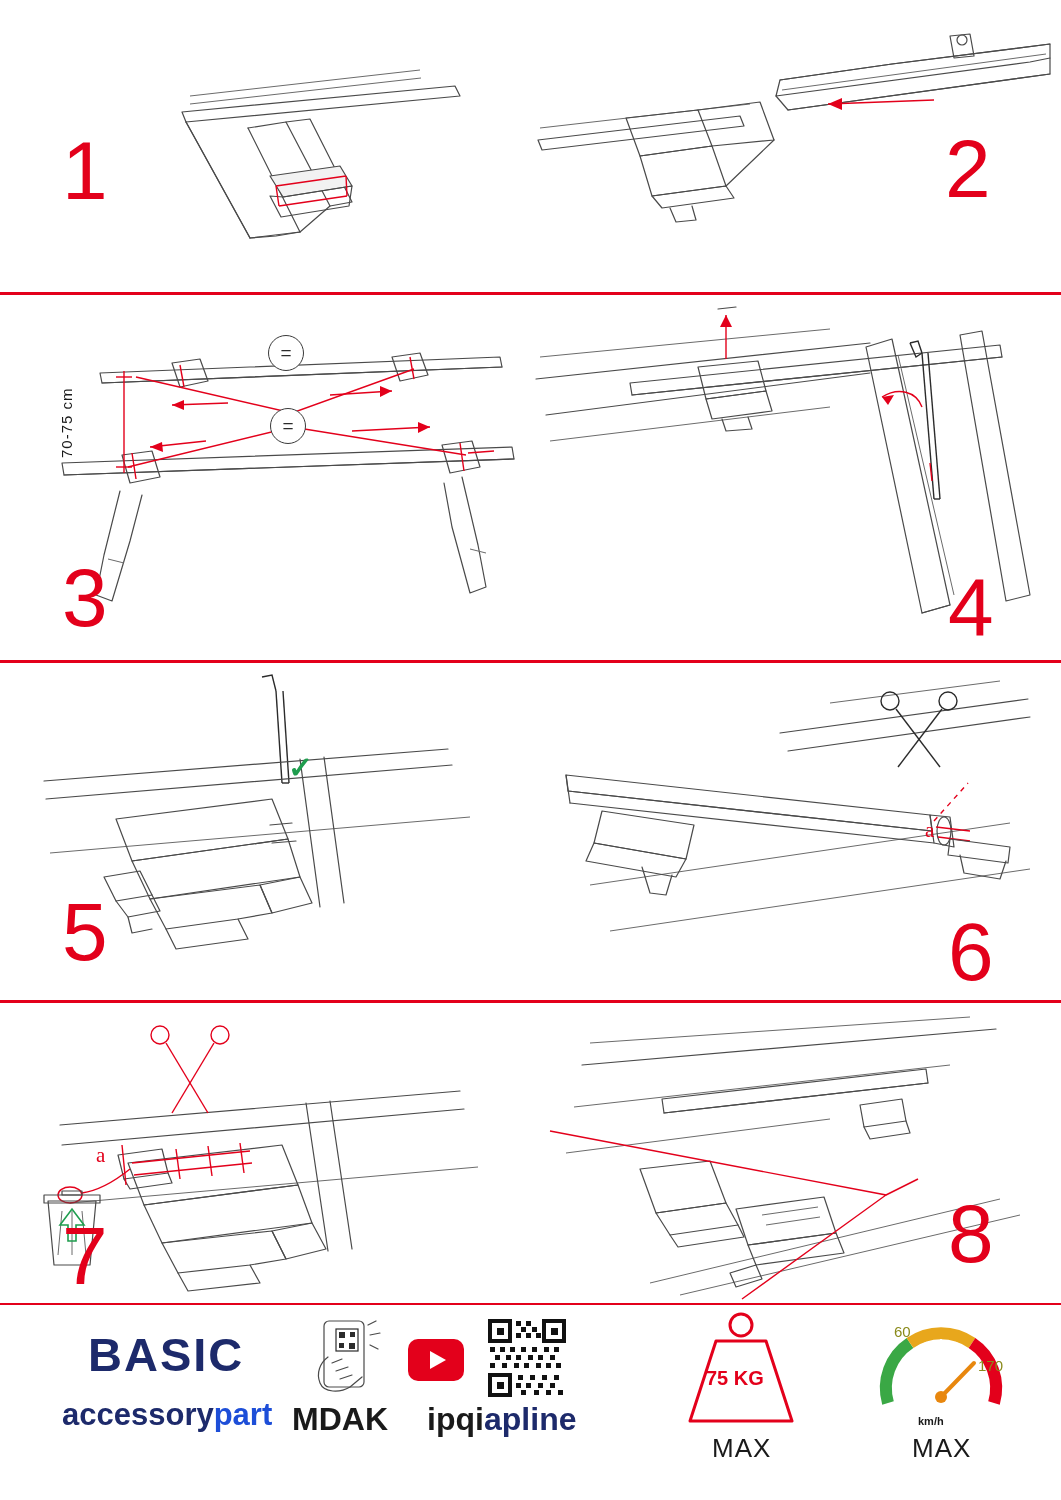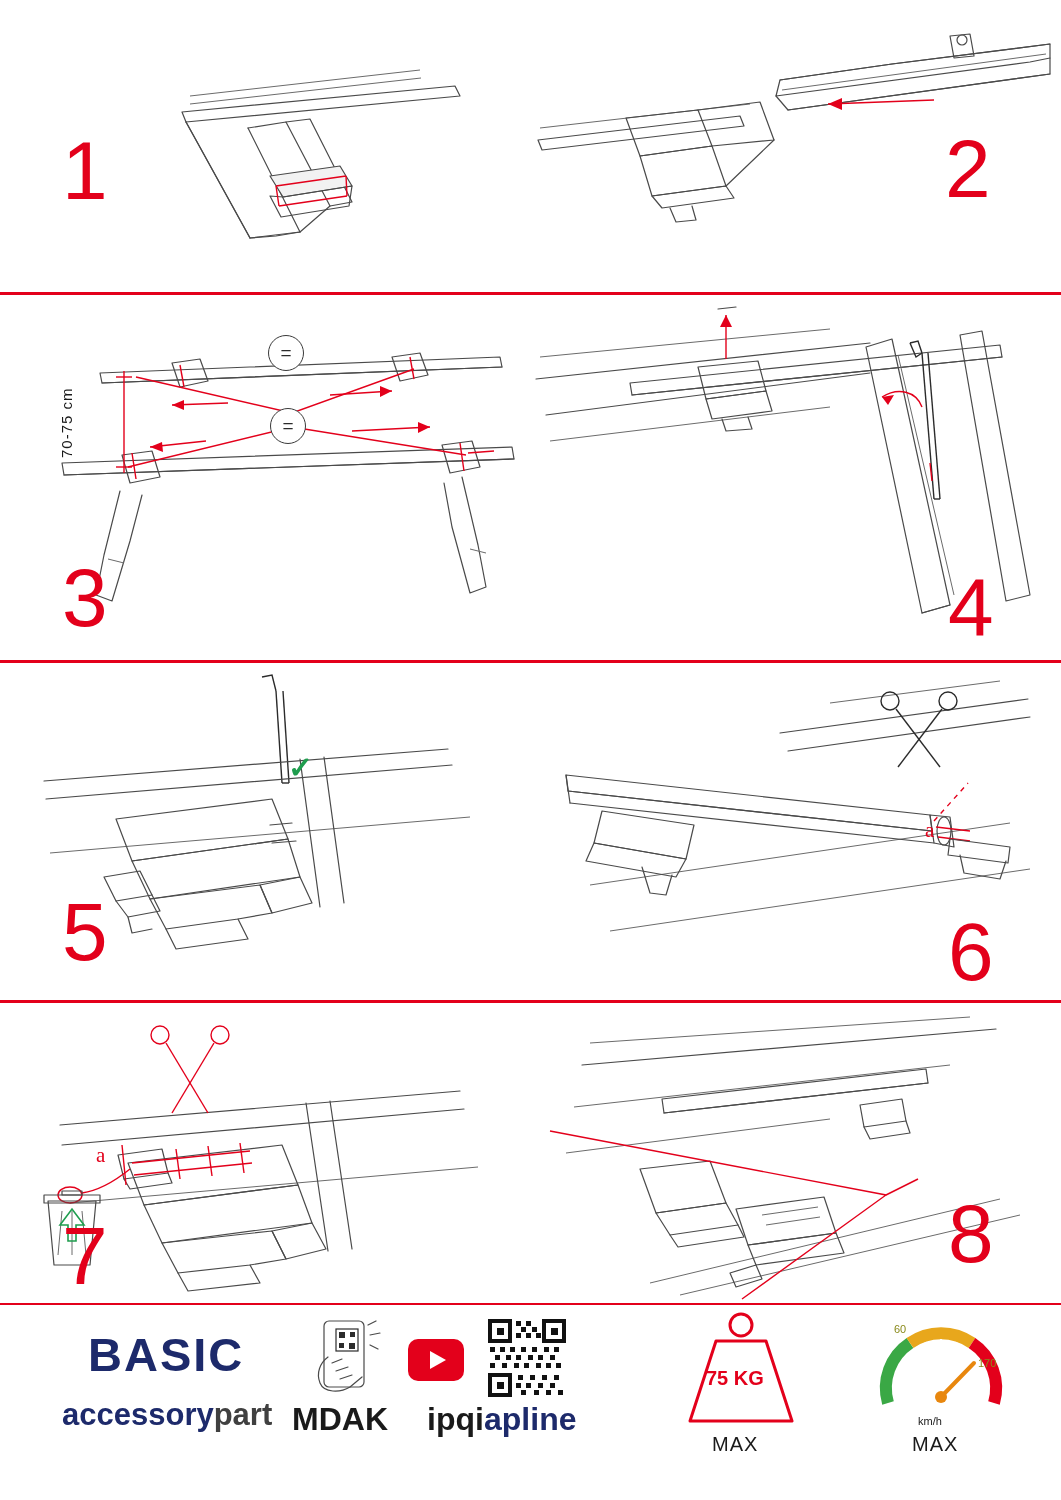--- a/index.html
+++ b/index.html
@@ -26,27 +26,27 @@
   .vlabel{position:absolute;font-size:15px;color:#1a1a1a;letter-spacing:1px;
           transform:rotate(-90deg);transform-origin:0 0;white-space:nowrap;}
   .alabel{position:absolute;font-size:21px;color:#e3001b;font-family:"Liberation Serif",serif;}
   .check{position:absolute;color:#1f9d4e;font-size:30px;line-height:30px;font-weight:bold;}
 
   
   .footer{position:absolute;left:0;top:1305px;width:1061px;height:224px;background:#fff;}
   .brand-basic{position:absolute;left:88px;top:22px;font-family:"Liberation Sans",sans-serif;font-weight:bold;
                font-size:47px;letter-spacing:2px;color:#1d2a6b;}
   .brand-ap1{position:absolute;left:62px;top:92px;font-size:31px;letter-spacing:0px;color:#1d2a6b;font-weight:bold;}
-  .brand-ap1 .red{color:#404040;}
+  .brand-ap1 .red{color:#1d4ed8;}
   .logolabel{position:absolute;font-size:32px;color:#1a1a1a;font-weight:bold;letter-spacing:0px;}
   .logolabel.blue{color:#1d2a6b;}
-  .maxlabel{position:absolute;font-size:20px;color:#1a1a1a;letter-spacing:1px;}
+  .maxlabel{position:absolute;font-size:26px;color:#1a1a1a;letter-spacing:1px;}
   .kgtext{position:absolute;font-size:20px;color:#e3001b;font-weight:bold;}
-  .kmh{position:absolute;font-size:11px;color:#1a1a1a;}
-  .gaugenum{position:absolute;font-size:11px;color:#8a8a1a;}
+  .kmh{position:absolute;font-size:11px;color:#1a1a1a;font-weight:bold;}
+  .gaugenum{position:absolute;font-size:15px;color:#8a8a1a;}
 </style>
 </head>
 <body>
 
 <div class="sheet">
 
   <div class="rule" style="top:292px"></div>
   <div class="rule" style="top:660px"></div>
   <div class="rule" style="top:1000px"></div>
   <div class="rule" style="top:1303px"></div>

